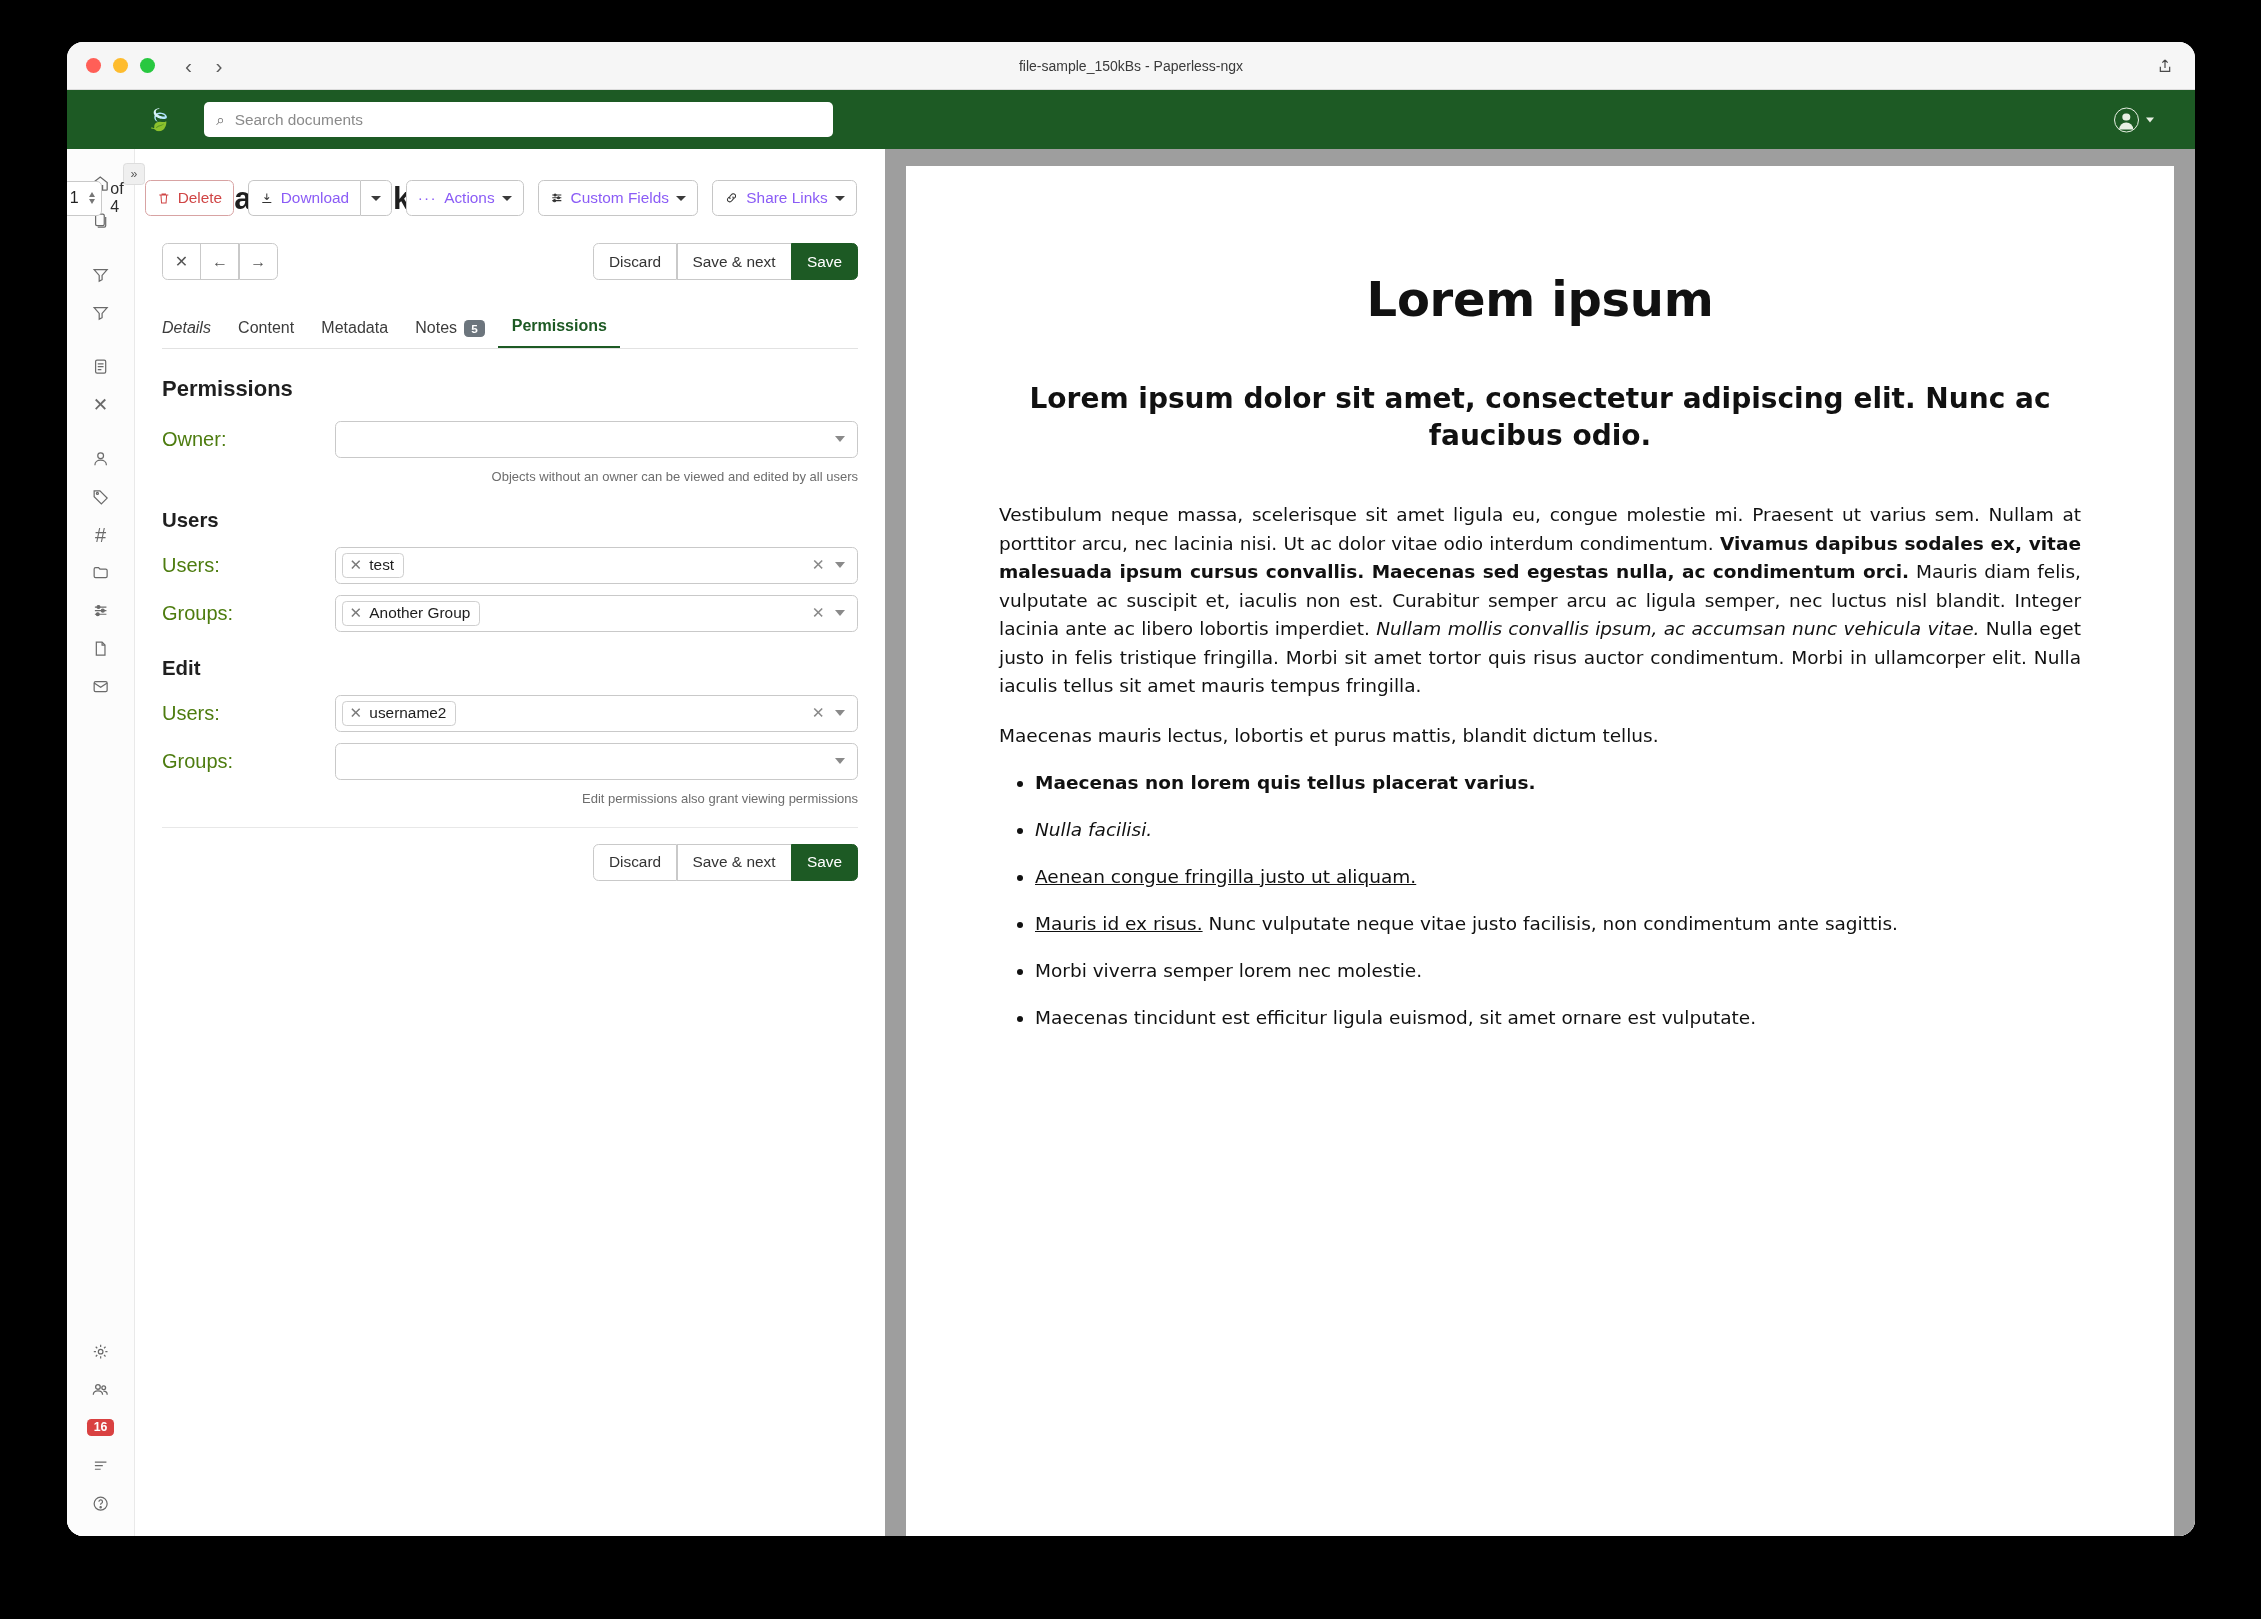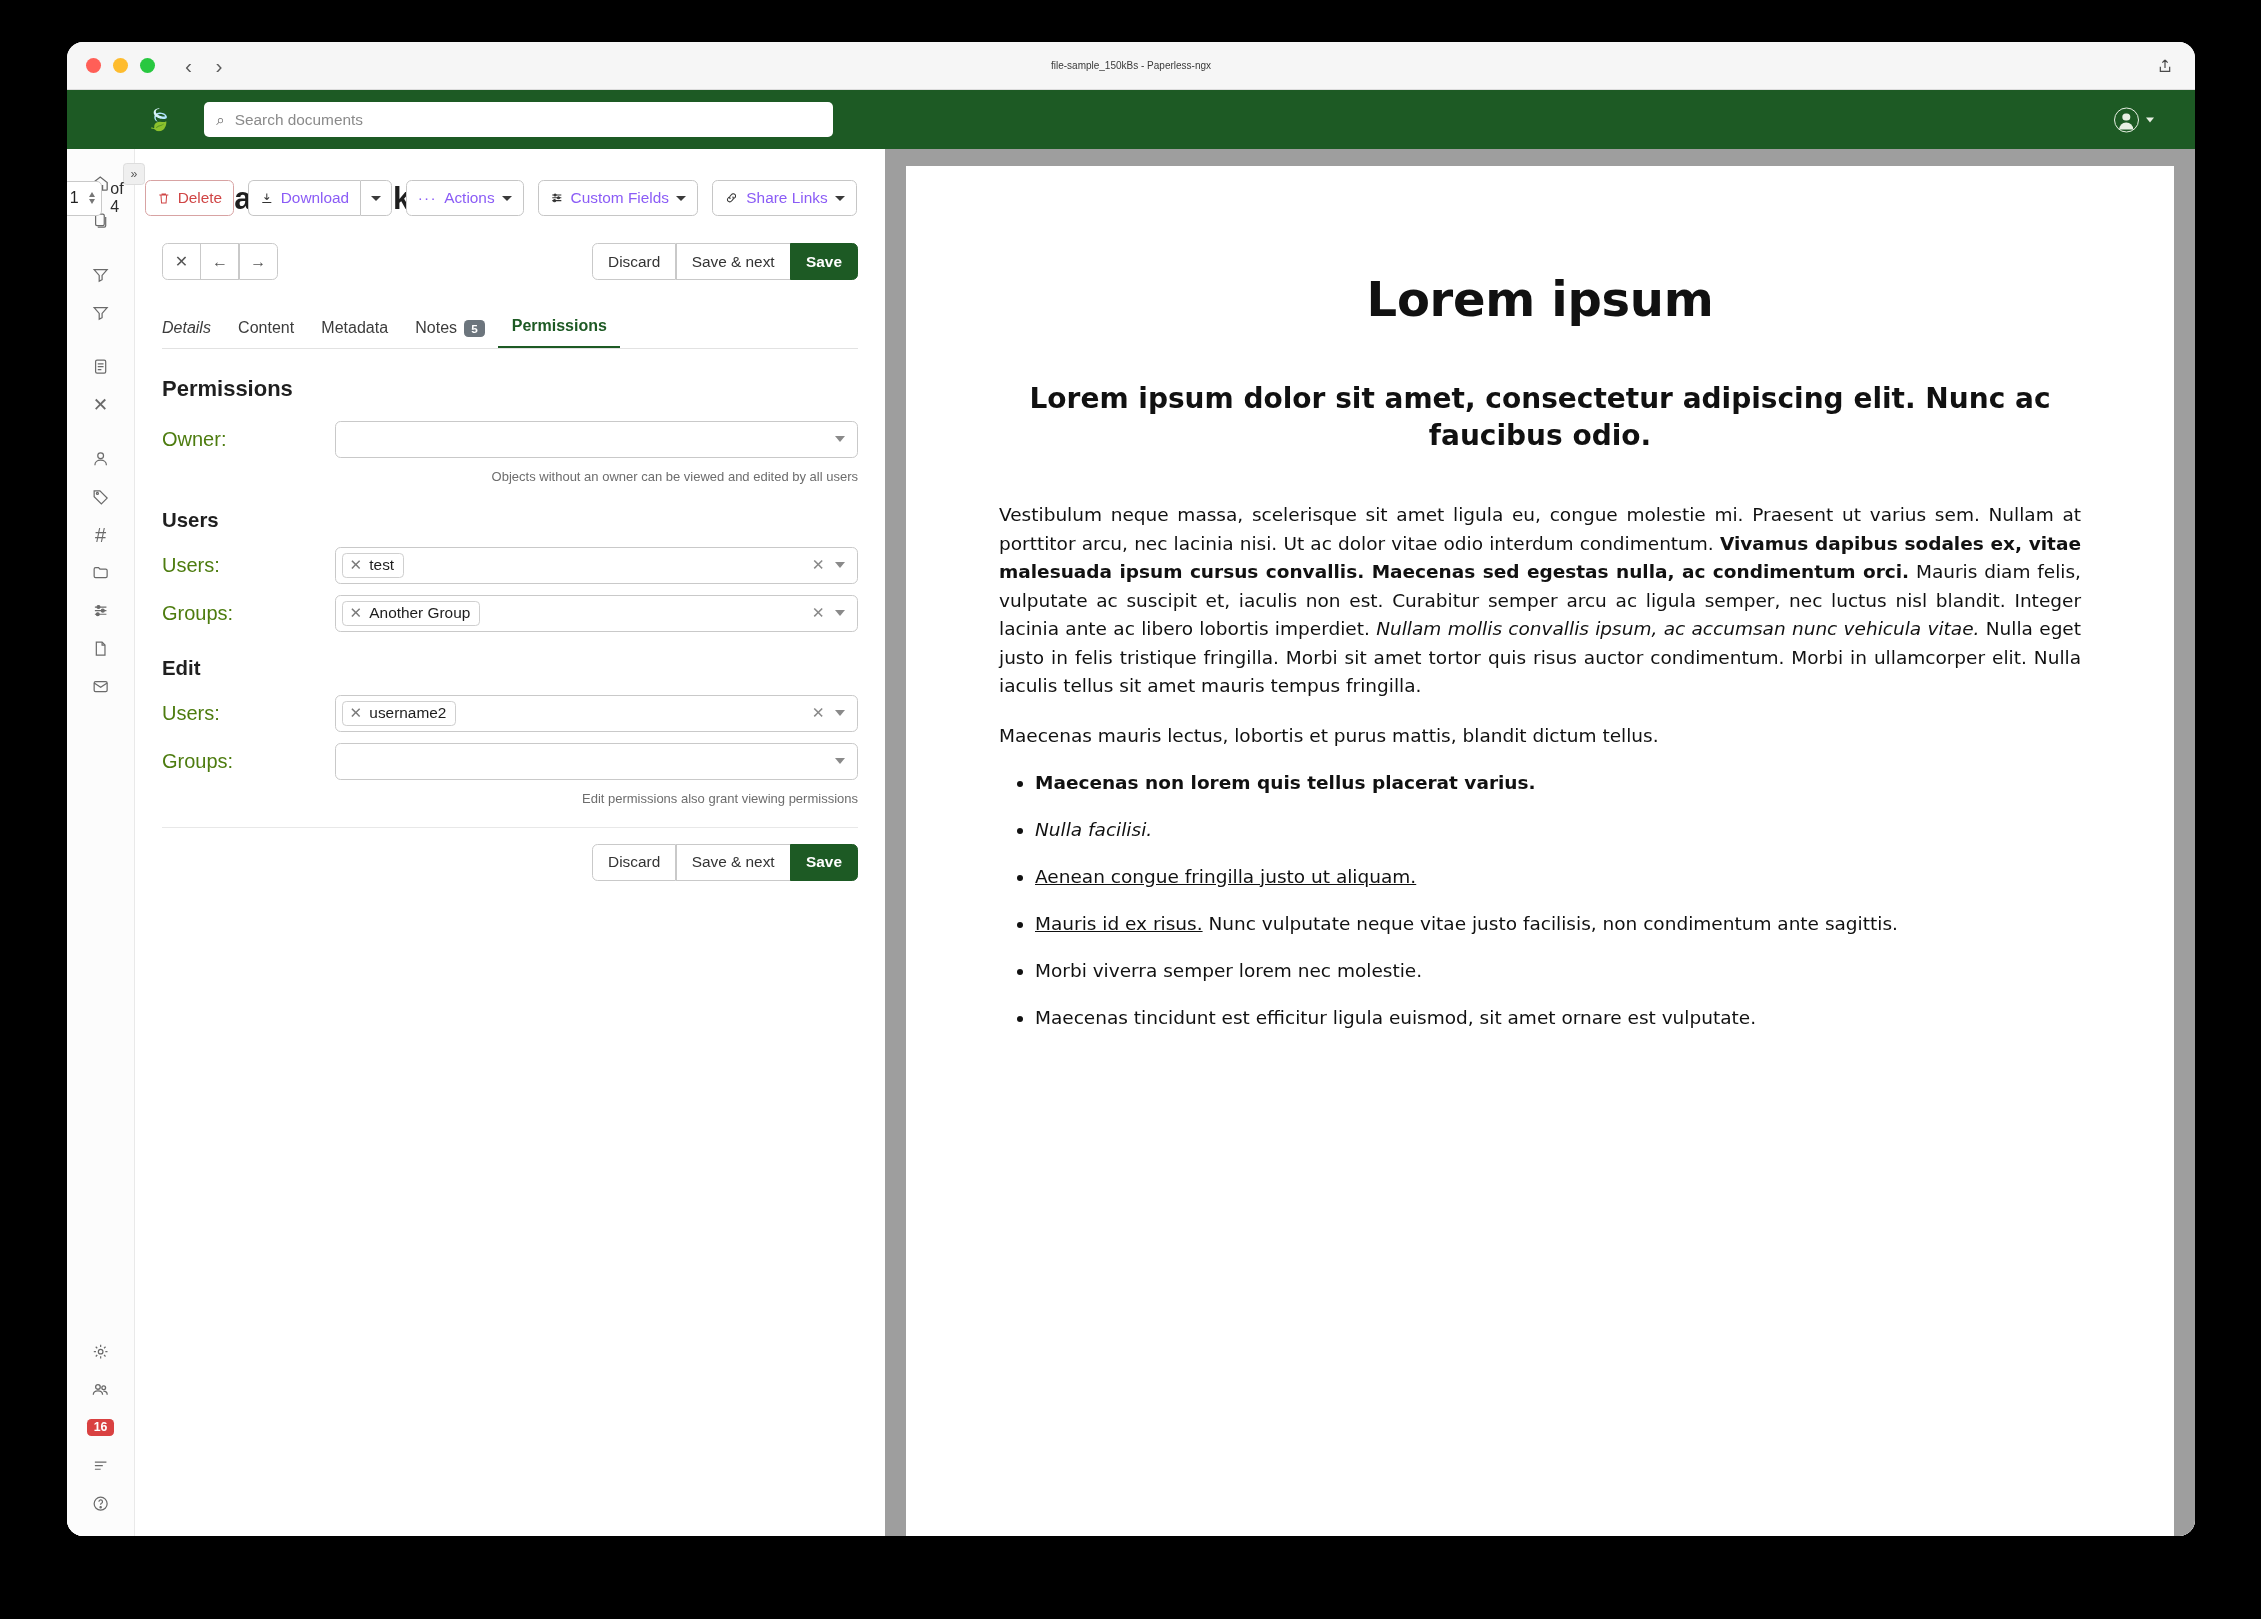--- a/index.html
+++ b/index.html
@@ -28,21 +28,21 @@
   }
   .traffic { display: flex; gap: 11.7px; margin-left: 18.5px; }
   .dot { width: 15.4px; height: 15.4px; border-radius: 50%; }
   .dot.red { background: #ff5f57; }
   .dot.yellow { background: #febc2e; }
   .dot.green { background: #28c840; }
   .navarrows { display: flex; gap: 23.5px; margin-left: 30px; color: #5a5a5a; font-size: 21px; }
   .navarrows span { cursor: default; }
   .title-text {
     position: absolute; left: 0; right: 0; text-align: center;
-    font-size: 10px; color: #3a3a3a;
+    font-size: 14px; color: #3a3a3a;
   }
   .share-icon {
     position: absolute; right: 22px; top: 50%; transform: translateY(-50%);
     width: 16px; height: 18.5px;
   }
   
   .appheader {
     height: 59px;
     background: #1d5a24;
     display: flex; align-items: center;
@@ -168,21 +168,21 @@
   .navbtn:last-child { border-radius: 0 5.6px 5.6px 0; }
   .savegroup { display: flex; margin-left: auto; }
   .savegroup .sg {
     height: 37px; border: 0.6px solid #c9c9c9;
     display: flex; align-items: center; padding: 0 15px;
     font-size: 15.4px; background: #fff; color: #333; margin-left: -0.6px;
   }
   .savegroup .sg:first-child { border-radius: 5.6px 0 0 5.6px; margin-left: 0; }
   .savegroup .sg.primary {
     background: #1d5a24; border-color: #1d5a24; color: #fff;
-    border-radius: 0 5.6px 5.6px 0; font-weight: 700;
+    border-radius: 0 5.6px 5.6px 0; font-weight: 400;
   }
   
   .tabs {
     display: flex; align-items: flex-end; gap: 0;
     border-bottom: 0.6px solid #e2e2e2;
     margin-top: 30px;
   }
   .tab {
     padding: 7.4px 13.6px 11px 13.6px;
     font-size: 16px; color: #3c3c3c;

